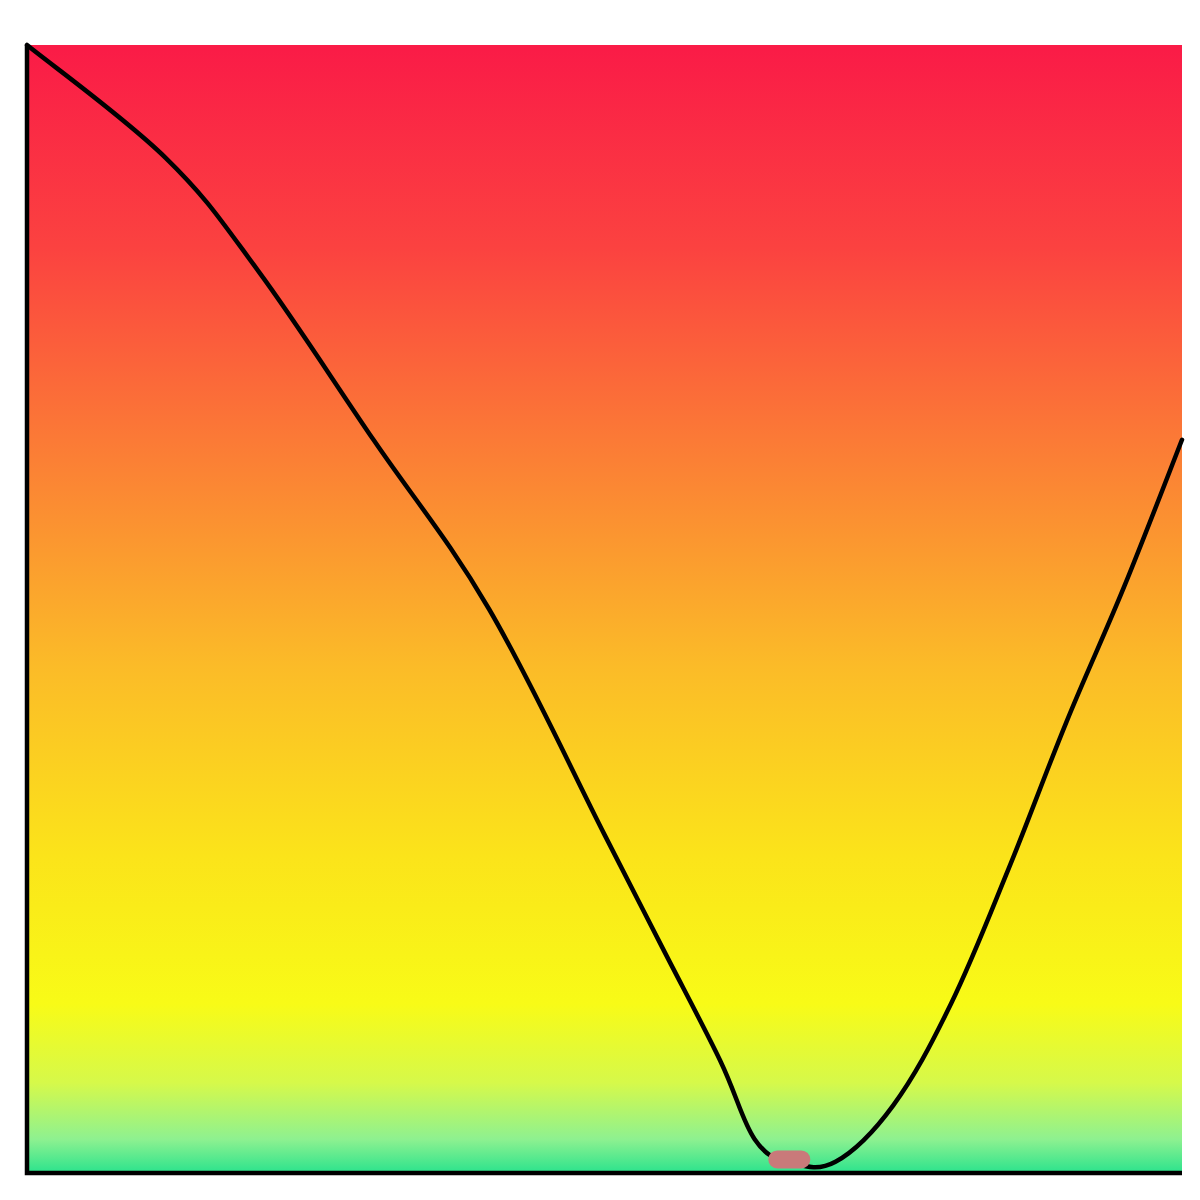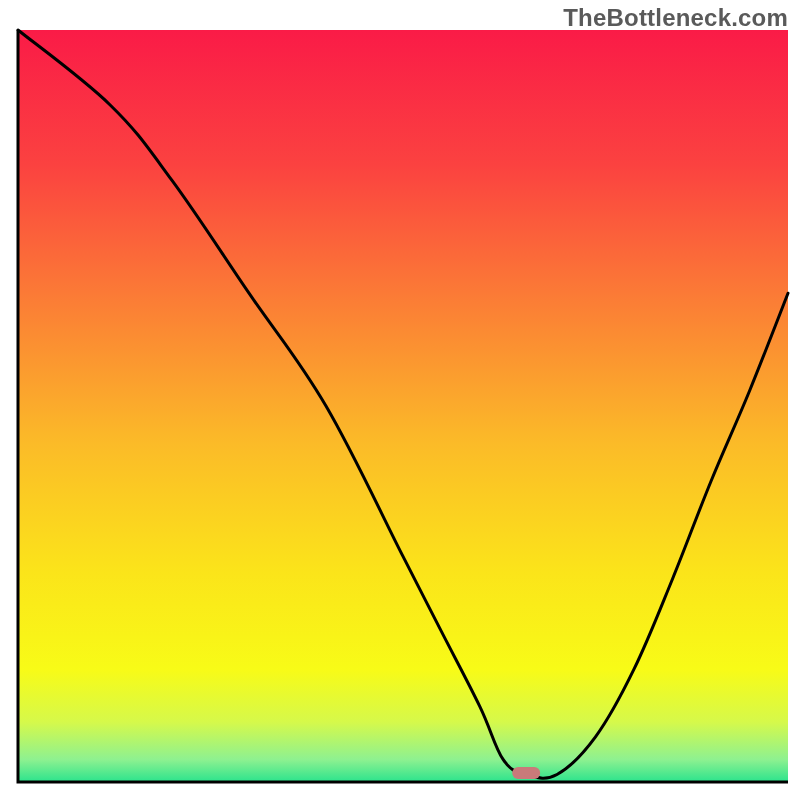--- a/index.html
+++ b/index.html
@@ -29,21 +29,20 @@
     position: absolute;
     left: 0;
     top: 0;
   }
 </style>
 </head>
 <body>
 
 <div class="container">
 
-  <div class="watermark">TheBottleneck.com</div>
 
   <svg class="chart" width="800" height="800" viewBox="0 0 800 800">
     <defs>
       <linearGradient id="bg-grad" x1="0" y1="0" x2="0" y2="1">
 
       <stop offset="0%" stop-color="#fa1b47"></stop>
           <stop offset="18%" stop-color="#fb4240"></stop>
           <stop offset="35%" stop-color="#fb7a36"></stop>
           <stop offset="55.00000000000001%" stop-color="#fbbb28"></stop>
           <stop offset="72%" stop-color="#fbe41a"></stop>

